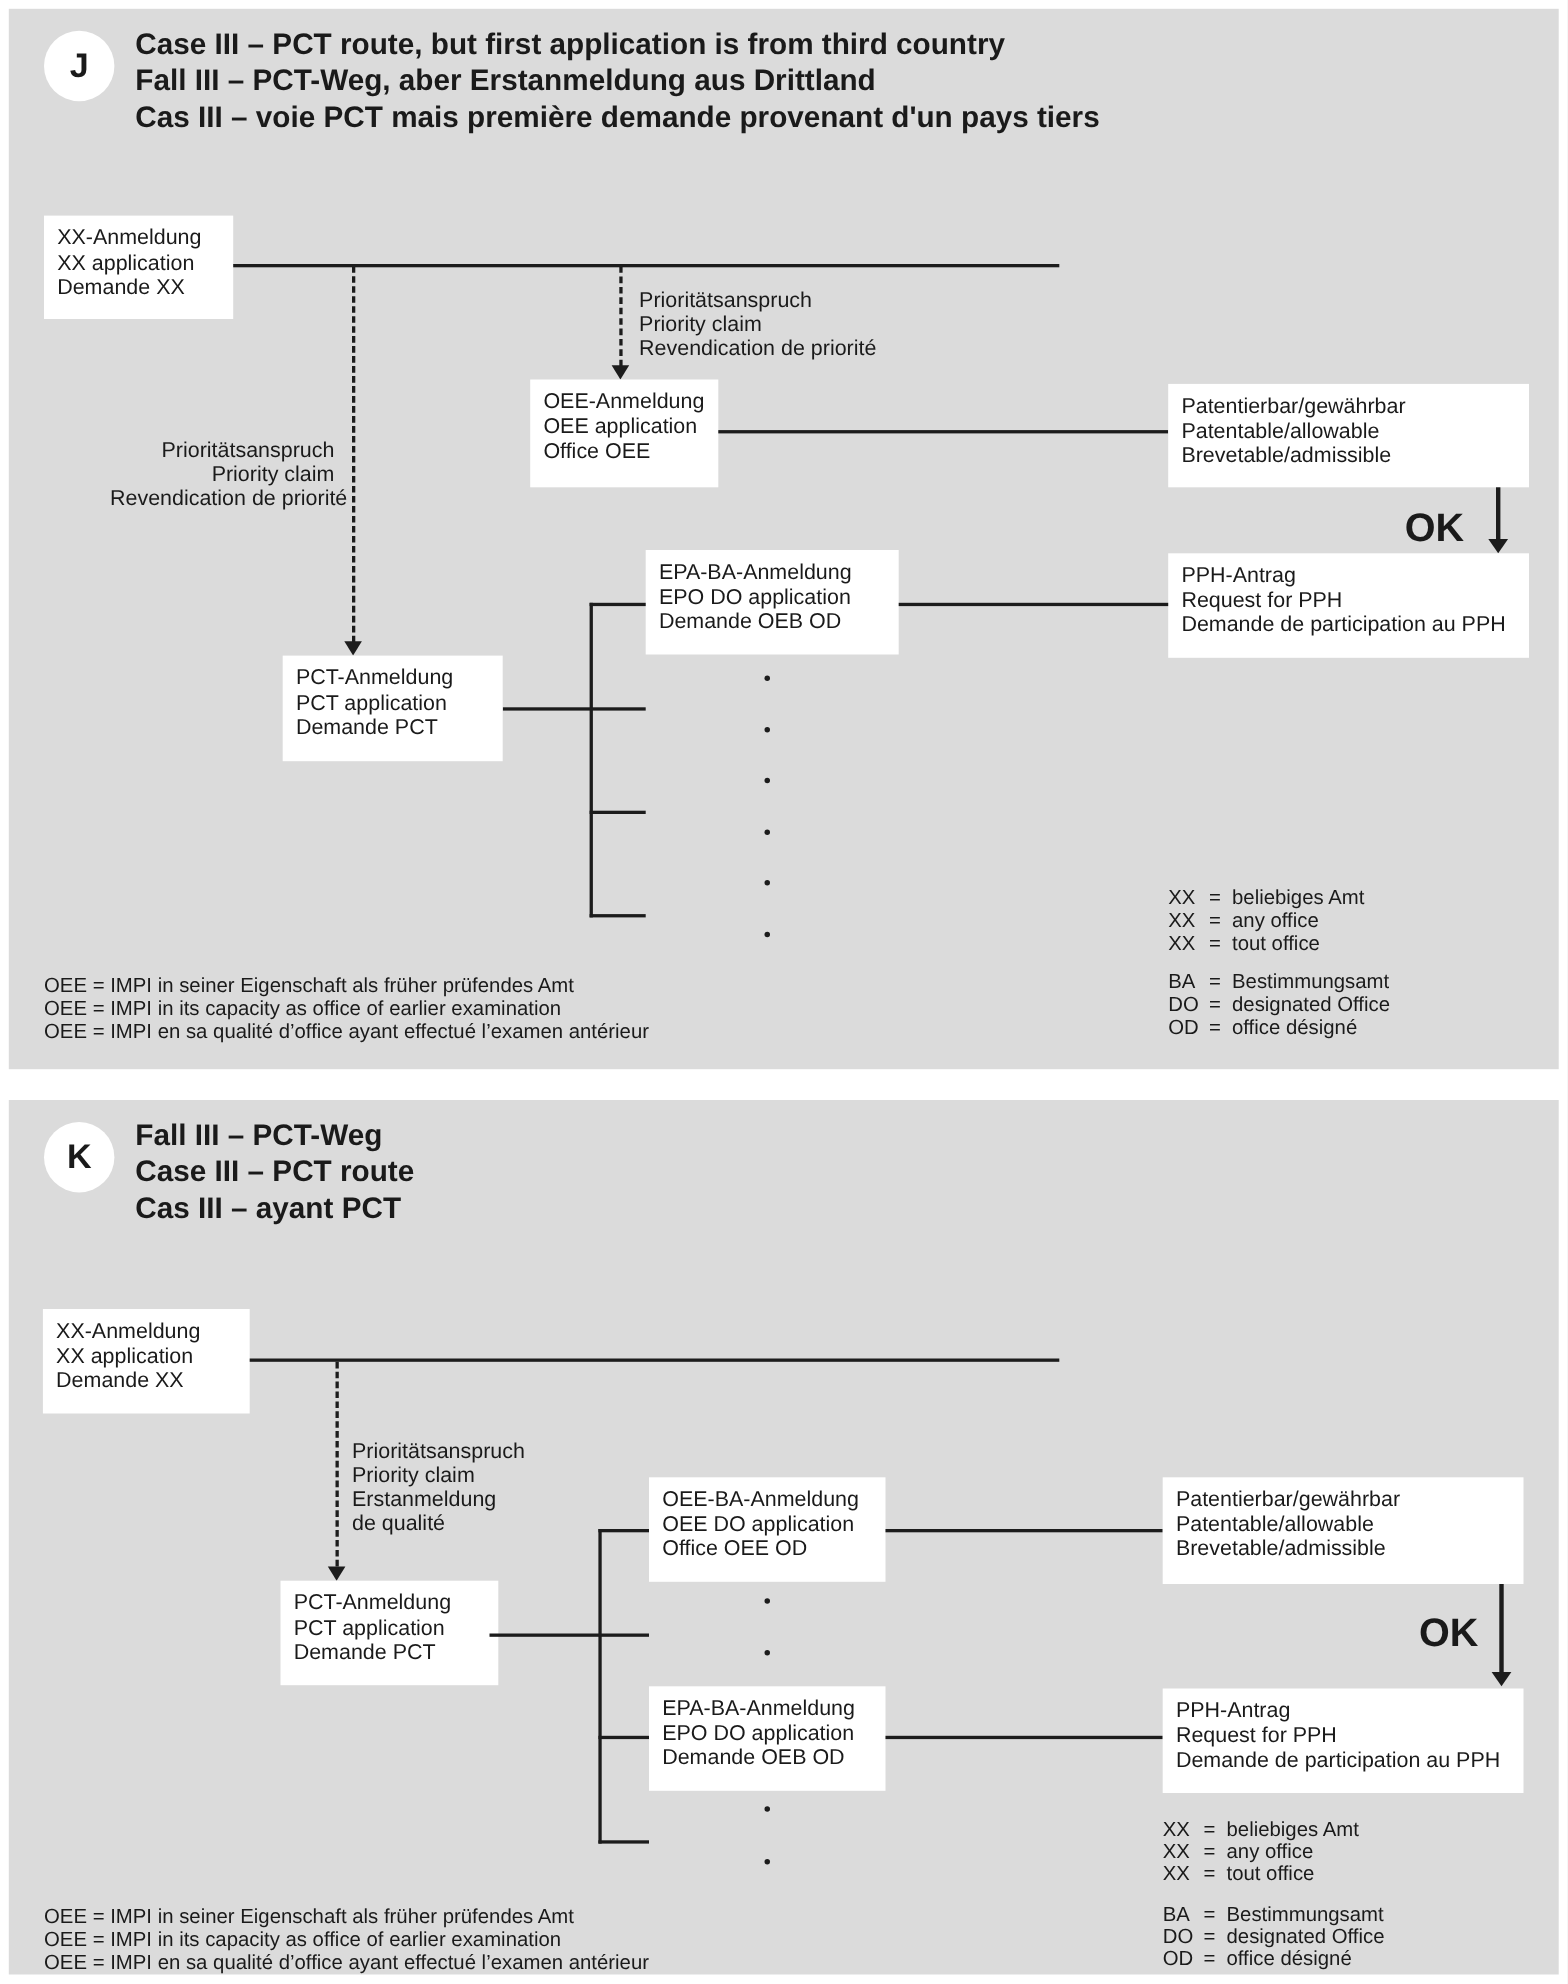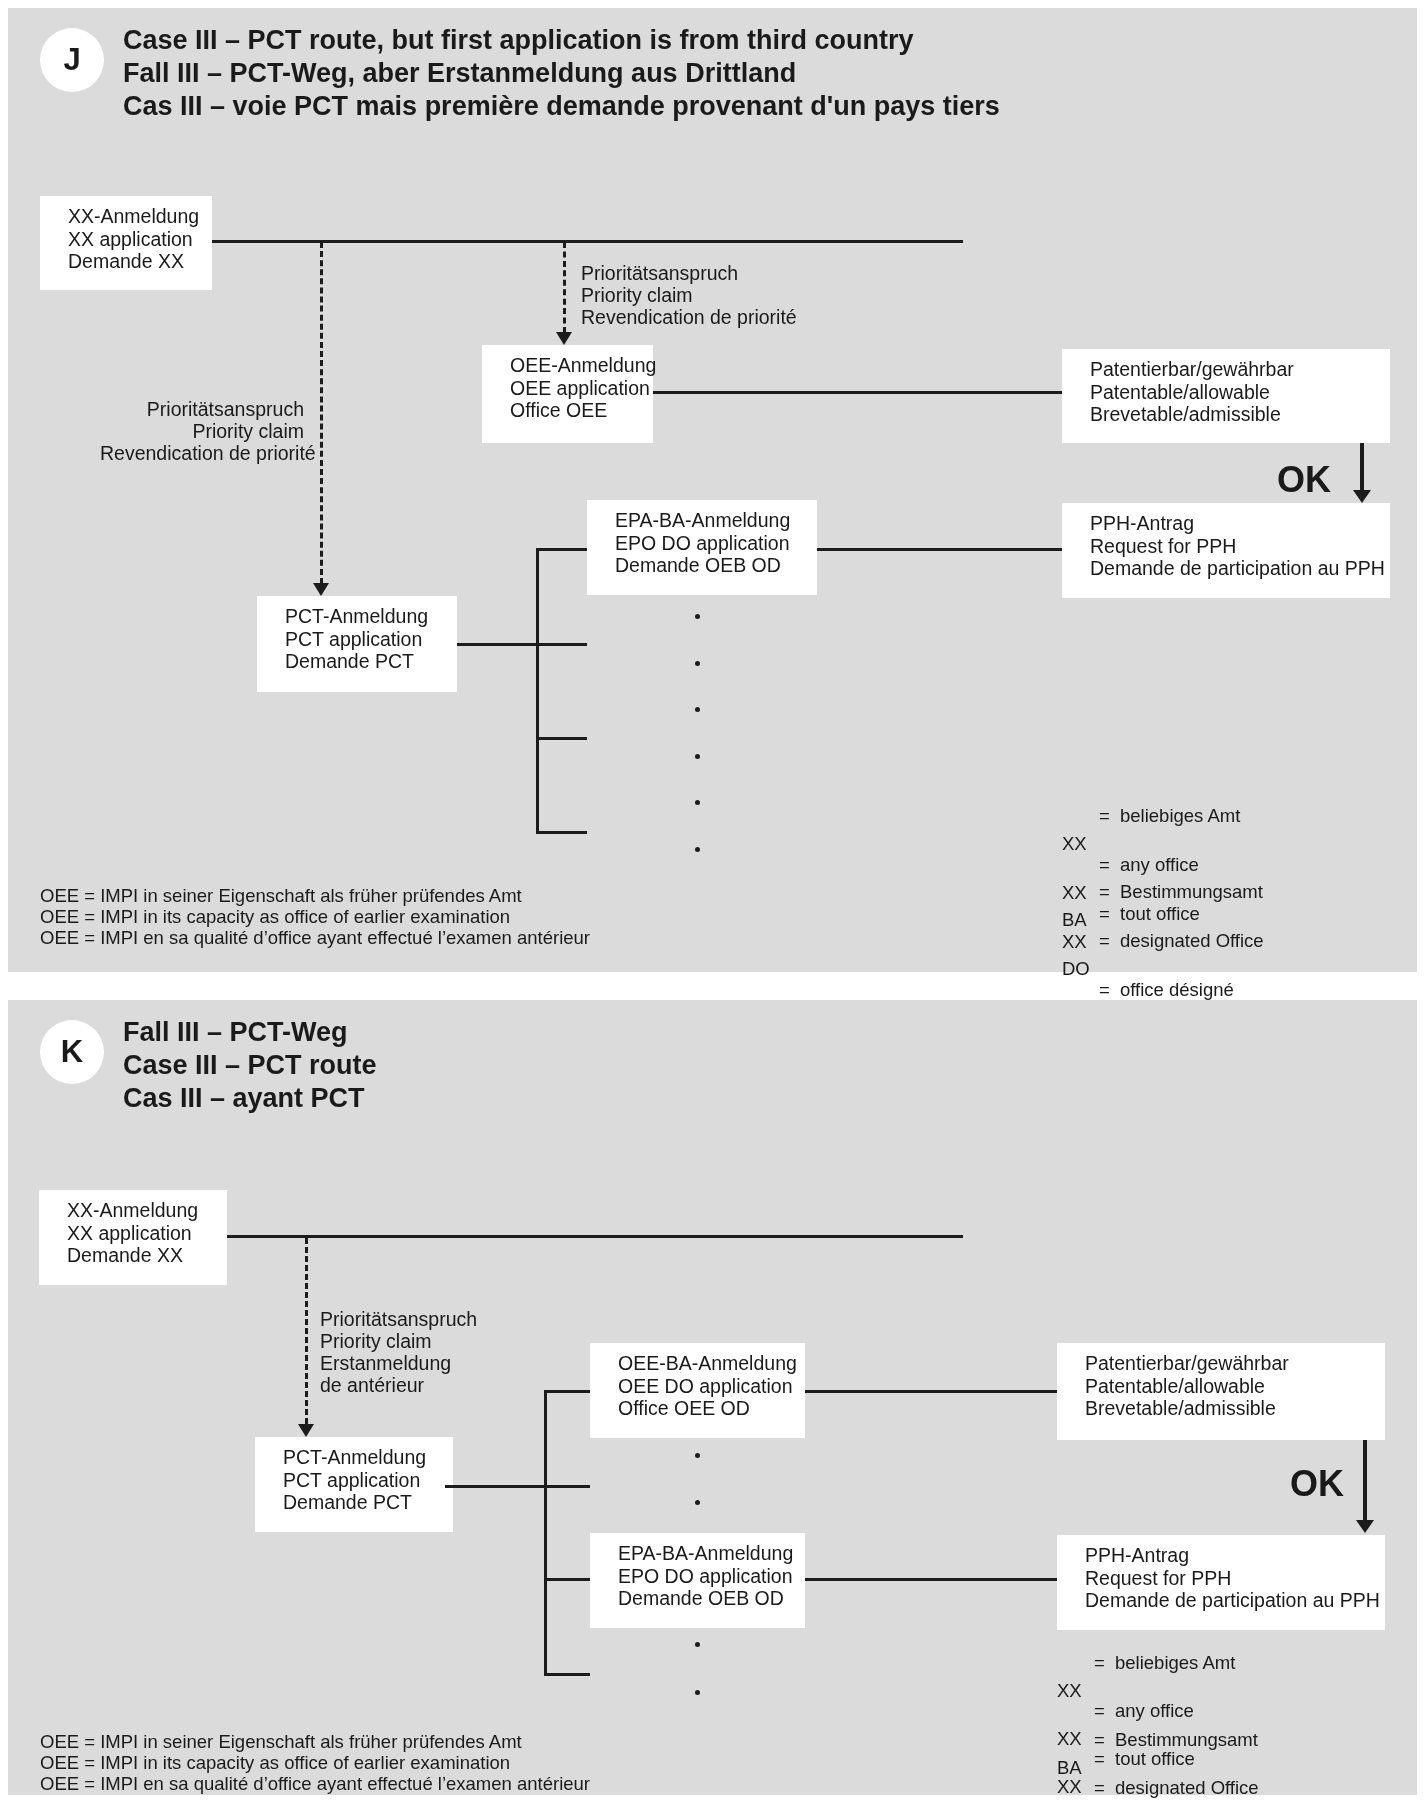--- a/index.html
+++ b/index.html
@@ -6,34 +6,34 @@
     --page-bg:#ffffff; --panel-bg:#dbdbdb; --line:#1c1c1c; --box-bg:#ffffff; --text:#1a1a1a;
   }
   html,body{margin:0;padding:0;}
   body{background:var(--page-bg);font-family:"Liberation Sans","DejaVu Sans",sans-serif;color:var(--text);}
   .page{position:relative;width:1425px;height:1804px;background:var(--page-bg);overflow:hidden;}
   .panel{position:absolute;left:8px;width:1409px;background:var(--panel-bg);}
   .badge{position:absolute;width:64px;height:64px;border-radius:50%;background:#fff;
          display:flex;align-items:center;justify-content:center;font-size:31px;font-weight:bold;}
   .ptitle{position:absolute;font-size:27px;font-weight:bold;line-height:33px;white-space:nowrap;}
   .fbox{position:absolute;background:var(--box-bg);font-size:19.5px;line-height:22.5px;
-        padding:9px 0 0 28px;box-sizing:border-box;white-space:nowrap;}
+        padding:9px 0 0 12px;box-sizing:border-box;white-space:nowrap;}
   .hl,.vl{position:absolute;background:var(--line);}
   .vdash{position:absolute;width:0;border-left:3px dashed var(--line);}
   .ah{position:absolute;width:0;height:0;border-left:8px solid transparent;
       border-right:8px solid transparent;border-top:13px solid var(--line);}
   .ah.big{border-left-width:9px;border-right-width:9px;}
   .lbl{position:absolute;font-size:19.5px;line-height:22px;white-space:nowrap;}
   .lbl.r{text-align:right;}
   .ok{position:absolute;font-size:36px;font-weight:bold;}
   .dot{position:absolute;width:5px;height:5px;border-radius:50%;background:var(--line);}
   .leg{position:absolute;font-size:18.5px;line-height:21px;white-space:nowrap;}
   .leg.lh20{line-height:20px;}
   .lgrow{display:flex;}
-  .lgrow .ab{display:inline-block;width:37px;margin-top:28px;}
+  .lgrow .ab{display:inline-block;width:37px;}
   .lgrow .eq{display:inline-block;width:21px;}
 </style>
 </head>
 <body>
 
 <div class="page">
 
   <section class="panel" style="top:8px;height:964px;">
 
     <div class="badge" style="left:32px;top:20px;">
@@ -187,21 +187,21 @@
 
     <div class="hl" style="left:219px;top:235px;width:736px;height:3px;"></div>
 
     <div class="vdash" style="left:297px;top:238px;height:186px;"></div>
     <div class="ah" style="left:290px;top:424px;"></div>
 
     <div class="lbl" style="left:312px;top:308px;">
       <div>Prioritätsanspruch</div>
       <div>Priority claim</div>
       <div>Erstanmeldung</div>
-      <div>de antérieur</div>
+      <div>de qualité</div>
     </div>
 
     <div class="fbox" style="left:247px;top:437px;width:198px;height:95px;">
       <div>PCT-Anmeldung</div>
       <div>PCT application</div>
       <div>Demande PCT</div>
     </div>
 
     <div class="vl" style="left:536px;top:390px;width:3px;height:286px;"></div>
     <div class="hl" style="left:536px;top:390px;width:46px;height:3px;"></div>

